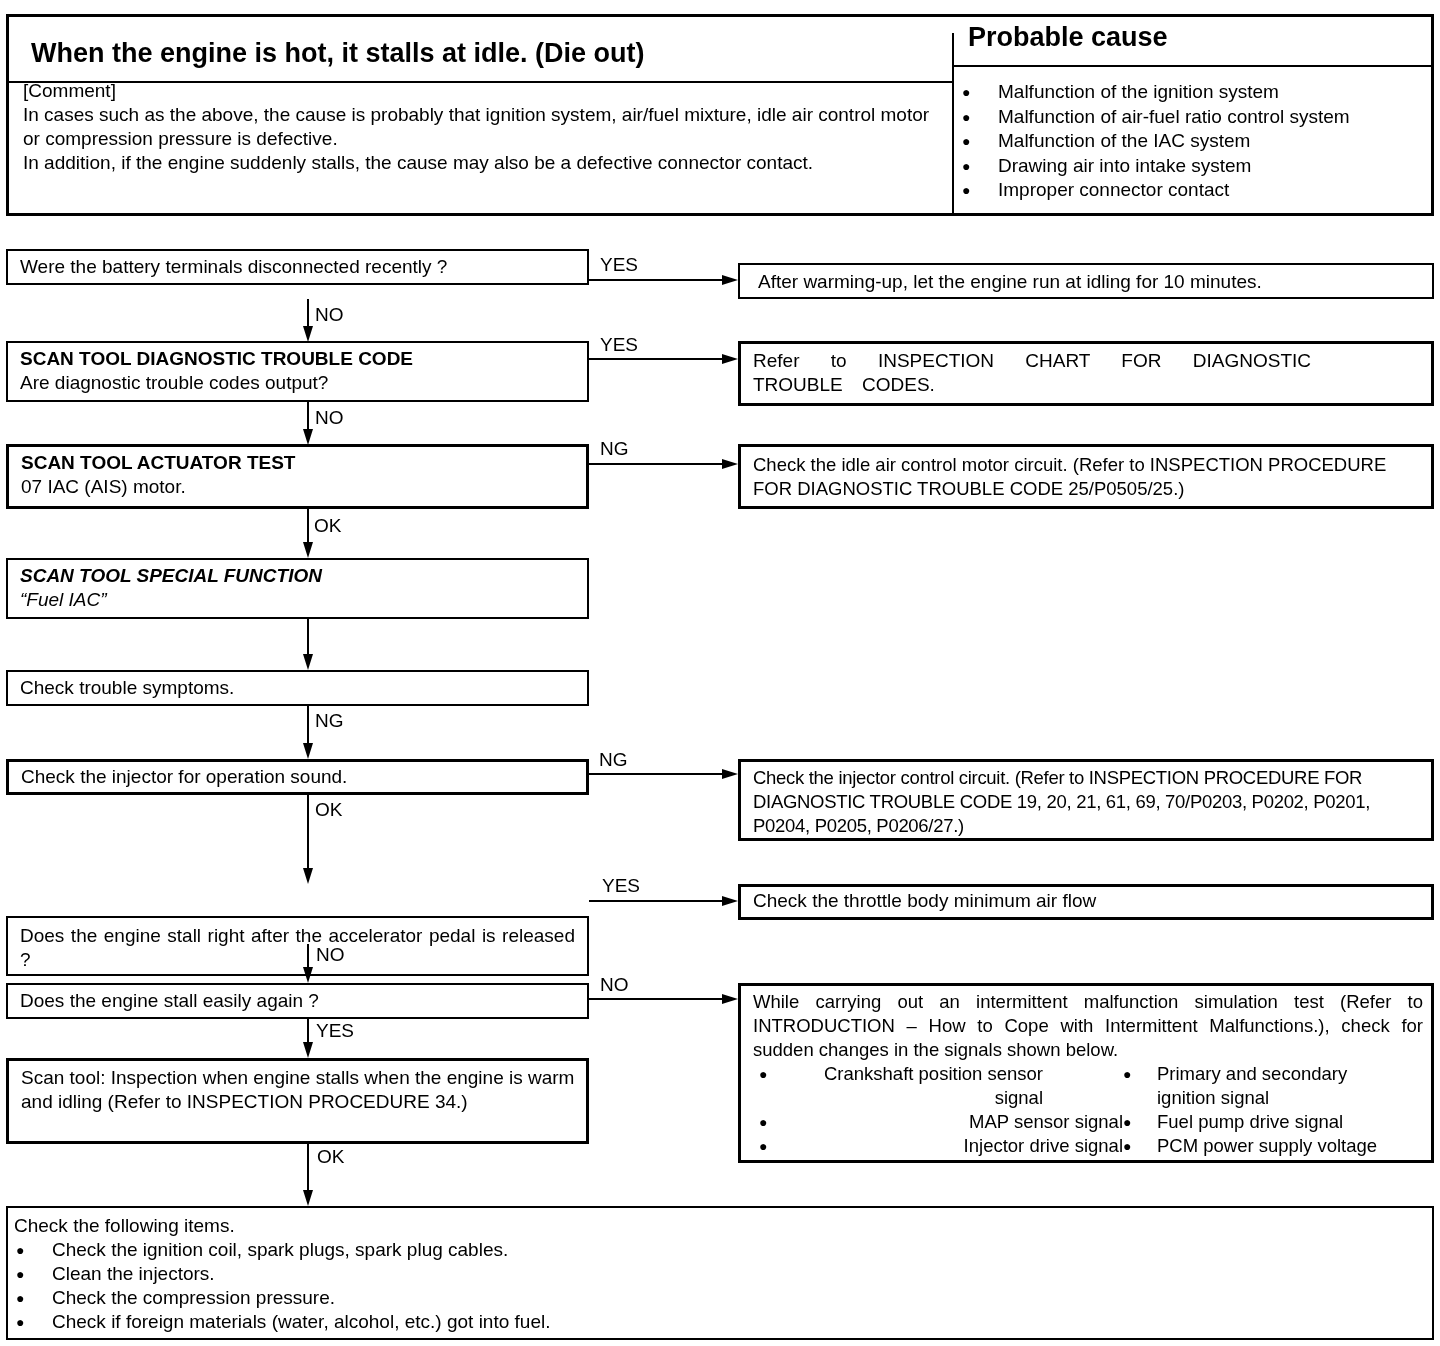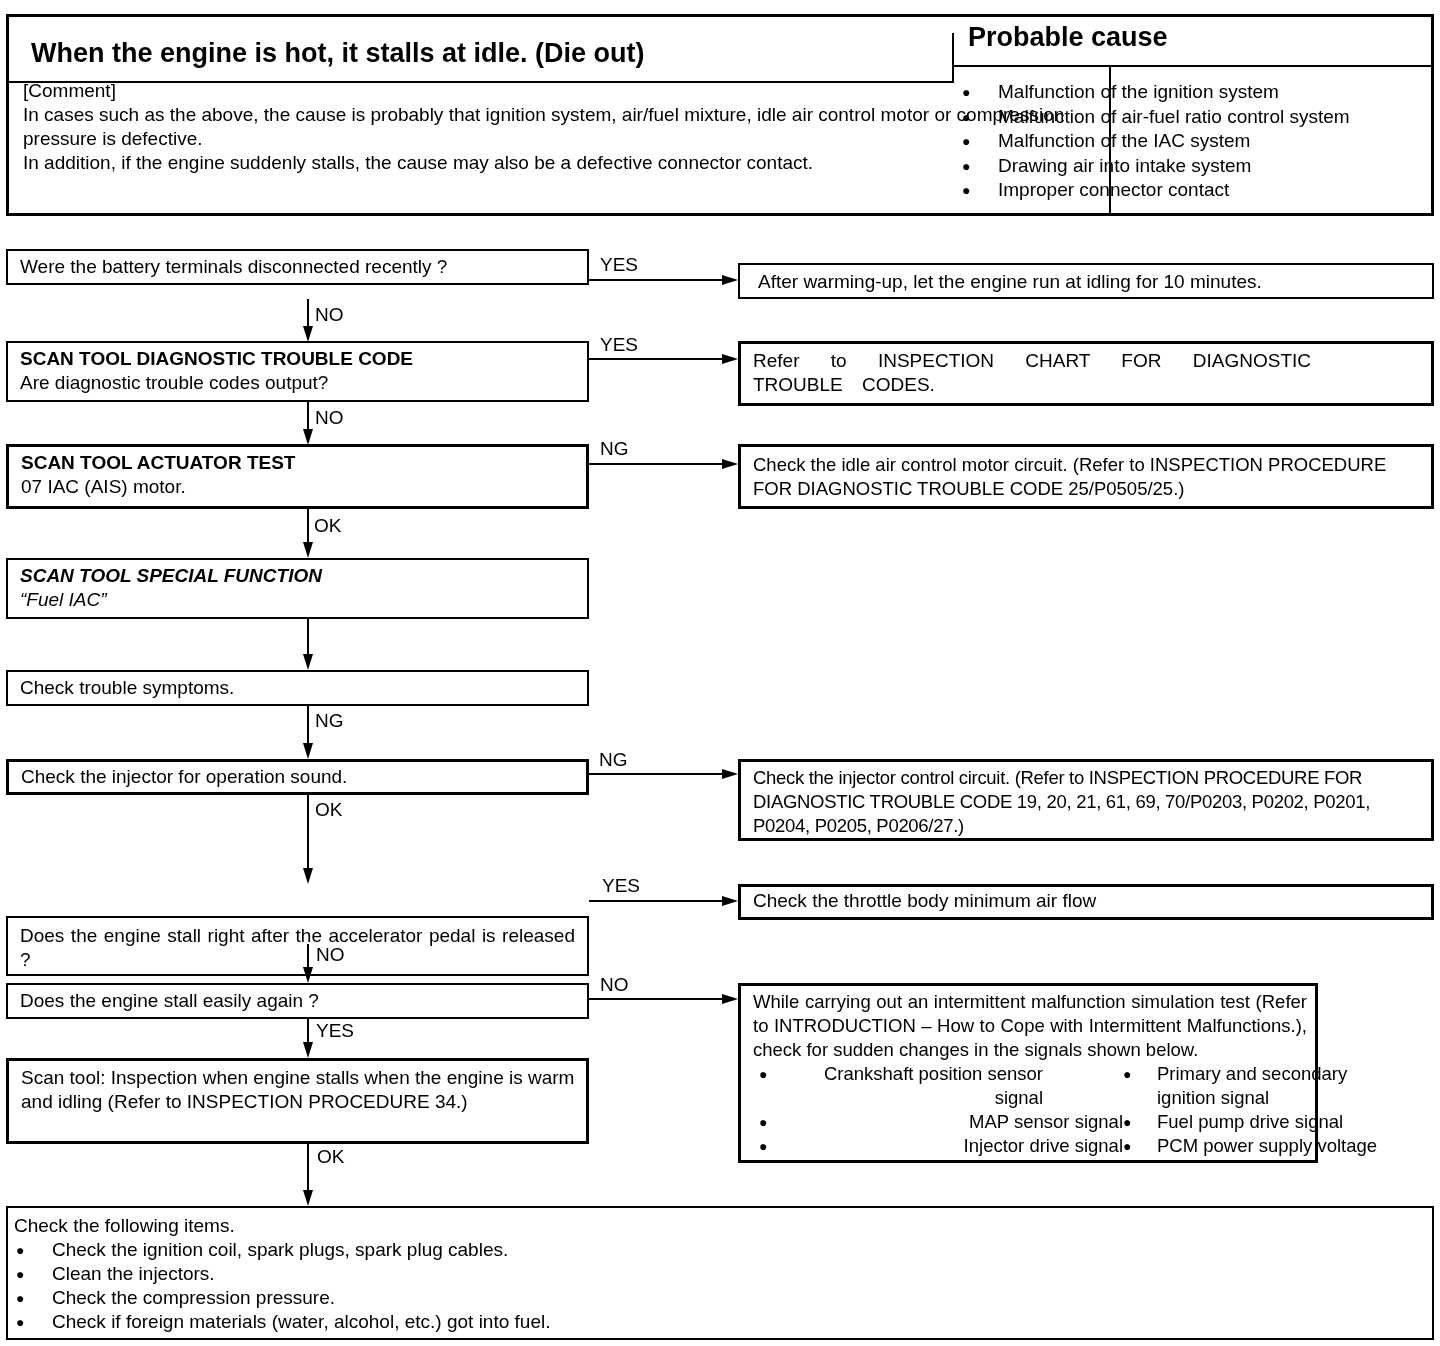--- a/index.html
+++ b/index.html
@@ -10,21 +10,21 @@
   .box.thick { border-width: 3px; }
   .bold { font-weight: bold; }
   .hdr-table { position: absolute; left: 6px; top: 14px; width: 1428px; height: 202px;
                border: 3px solid #000; box-sizing: border-box; }
   .hdr-title { position: absolute; left: 0; top: 0; width: 945px; height: 50px;
                border-right: 2px solid #000; border-bottom: 2px solid #000; box-sizing: border-box;
                font-size: 27px; font-weight: bold; padding: 5px 0 0 22px; margin-top: 16px; }
   .hdr-cause { position: absolute; left: 945px; top: 0; right: 0; height: 50px;
                border-bottom: 2px solid #000; box-sizing: border-box;
                font-size: 27px; font-weight: bold; padding: 5px 0 0 14px; }
-  .hdr-comment { position: absolute; left: 0; top: 50px; width: 1102px; bottom: 0;
+  .hdr-comment { position: absolute; left: 0; top: 50px; width: 945px; bottom: 0;
                  border-right: 2px solid #000; box-sizing: border-box;
                  font-size: 19px; line-height: 24px; padding: 12px 8px 0 14px; }
   .hdr-causes { position: absolute; left: 945px; top: 50px; right: 0; bottom: 0;
                 font-size: 19px; line-height: 24.5px; padding: 13px 6px 0 8px; }
   ul.bul { list-style: none; margin: 0; padding: 0; }
   ul.bul li { position: relative; padding-left: 36px; }
   ul.bul li::before { content: "\25CF"; position: absolute; left: 0; top: 0; font-size: 14px; }
   .vline { position: absolute; width: 2px; background: #000; }
   .hline { position: absolute; height: 2px; background: #000; }
   .arrow-down { position: absolute; width: 0; height: 0; border-left: 5px solid transparent;
@@ -168,21 +168,21 @@
 </div>
 
 <div class="box thick" style="left:738px; top:759px; width:696px; height:82px; padding-top:4px; padding-right:6px; font-size:18.5px; letter-spacing:-0.3px;">
   <span>Check the injector control circuit. (Refer to INSPECTION PROCEDURE FOR DIAGNOSTIC TROUBLE CODE 19, 20, 21, 61, 69, 70/P0203, P0202, P0201, P0204, P0205, P0206/27.)</span>
 </div>
 
 <div class="box thick" style="left:738px; top:884px; width:696px; height:36px; padding-top:2px;">
   <span>Check the throttle body minimum air flow</span>
 </div>
 
-<div class="box thick" style="left:738px; top:983px; width:580px; height:180px; padding-top:4px; padding-right:8px; font-size:18.5px;">
+<div class="box thick" style="left:738px; top:983px; width:696px; height:180px; padding-top:4px; padding-right:8px; font-size:18.5px;">
   <div style="text-align:justify;">While carrying out an intermittent malfunction simulation test (Refer to INTRODUCTION – How to Cope with Intermittent Malfunctions.), check for sudden changes in the signals shown below.</div>
   <div class="sig-grid">
     <ul class="bul" style="padding-left:6px;text-align:right;">
       <li style="padding-right:80px;">Crankshaft position sensor signal</li>
       <li>MAP sensor signal</li>
       <li>Injector drive signal</li>
     </ul>
     <ul class="bul">
       <li style="padding-right:20px;">Primary and secondary ignition signal</li>
       <li>Fuel pump drive signal</li>

